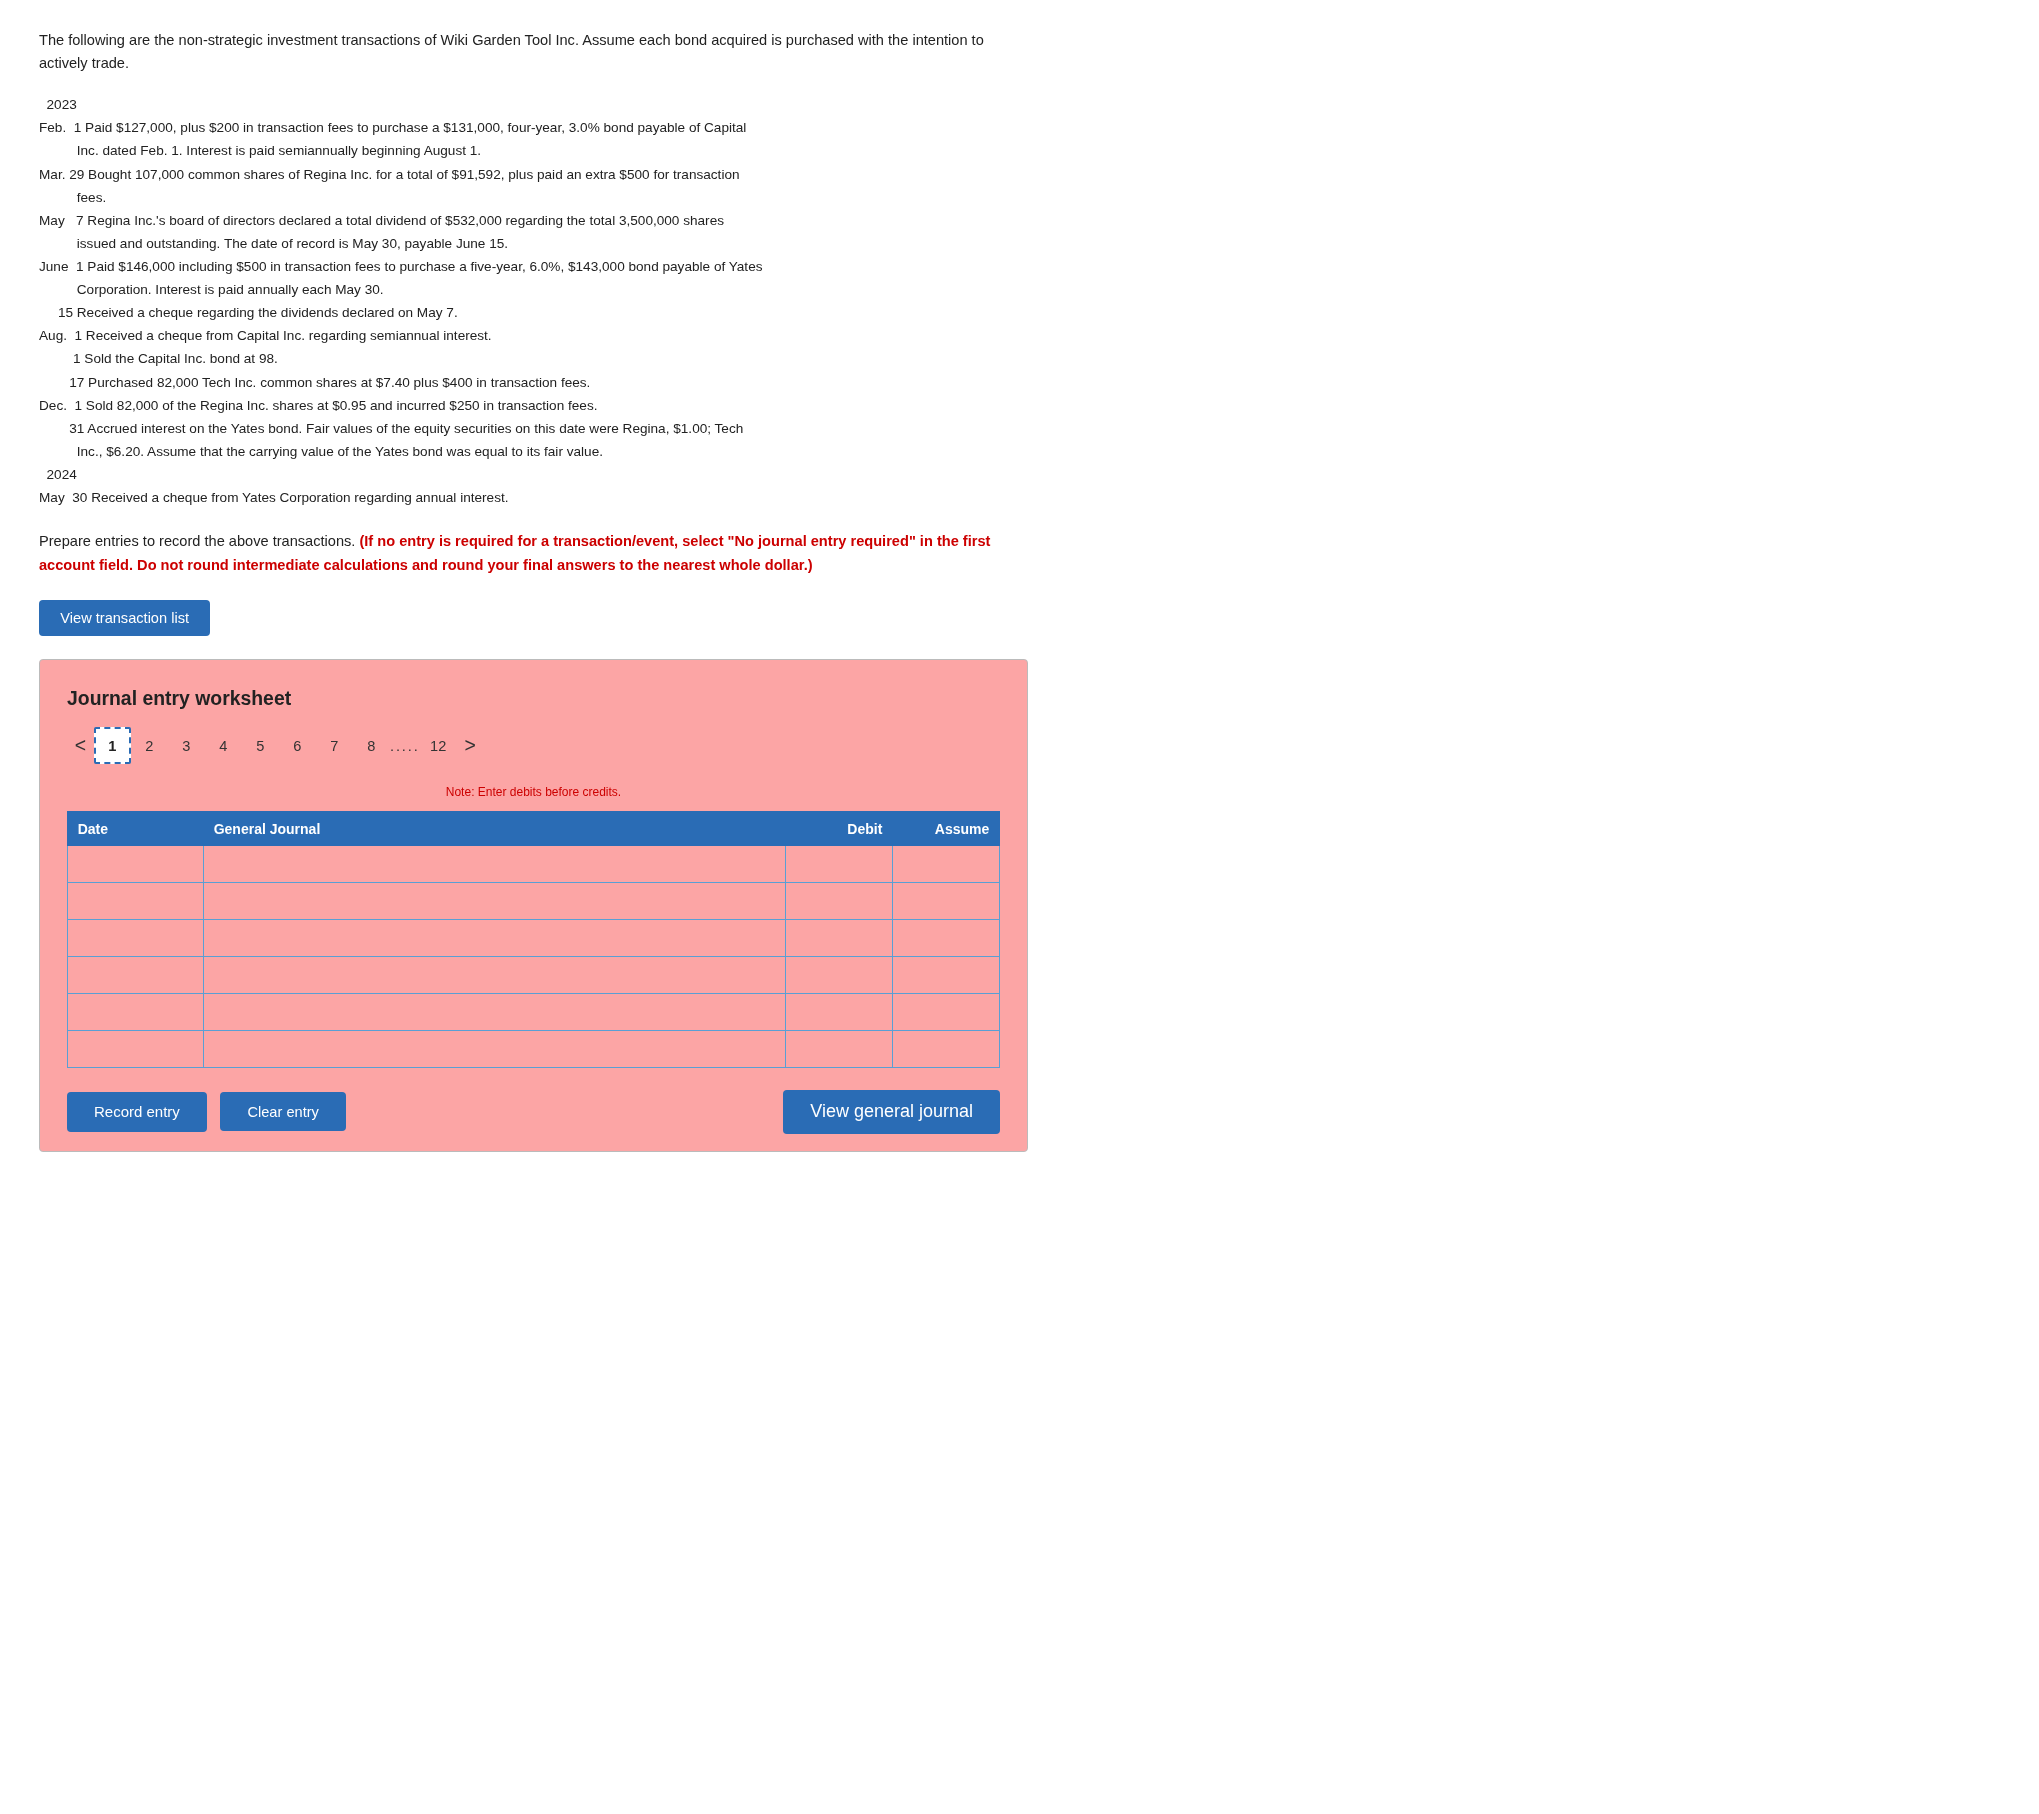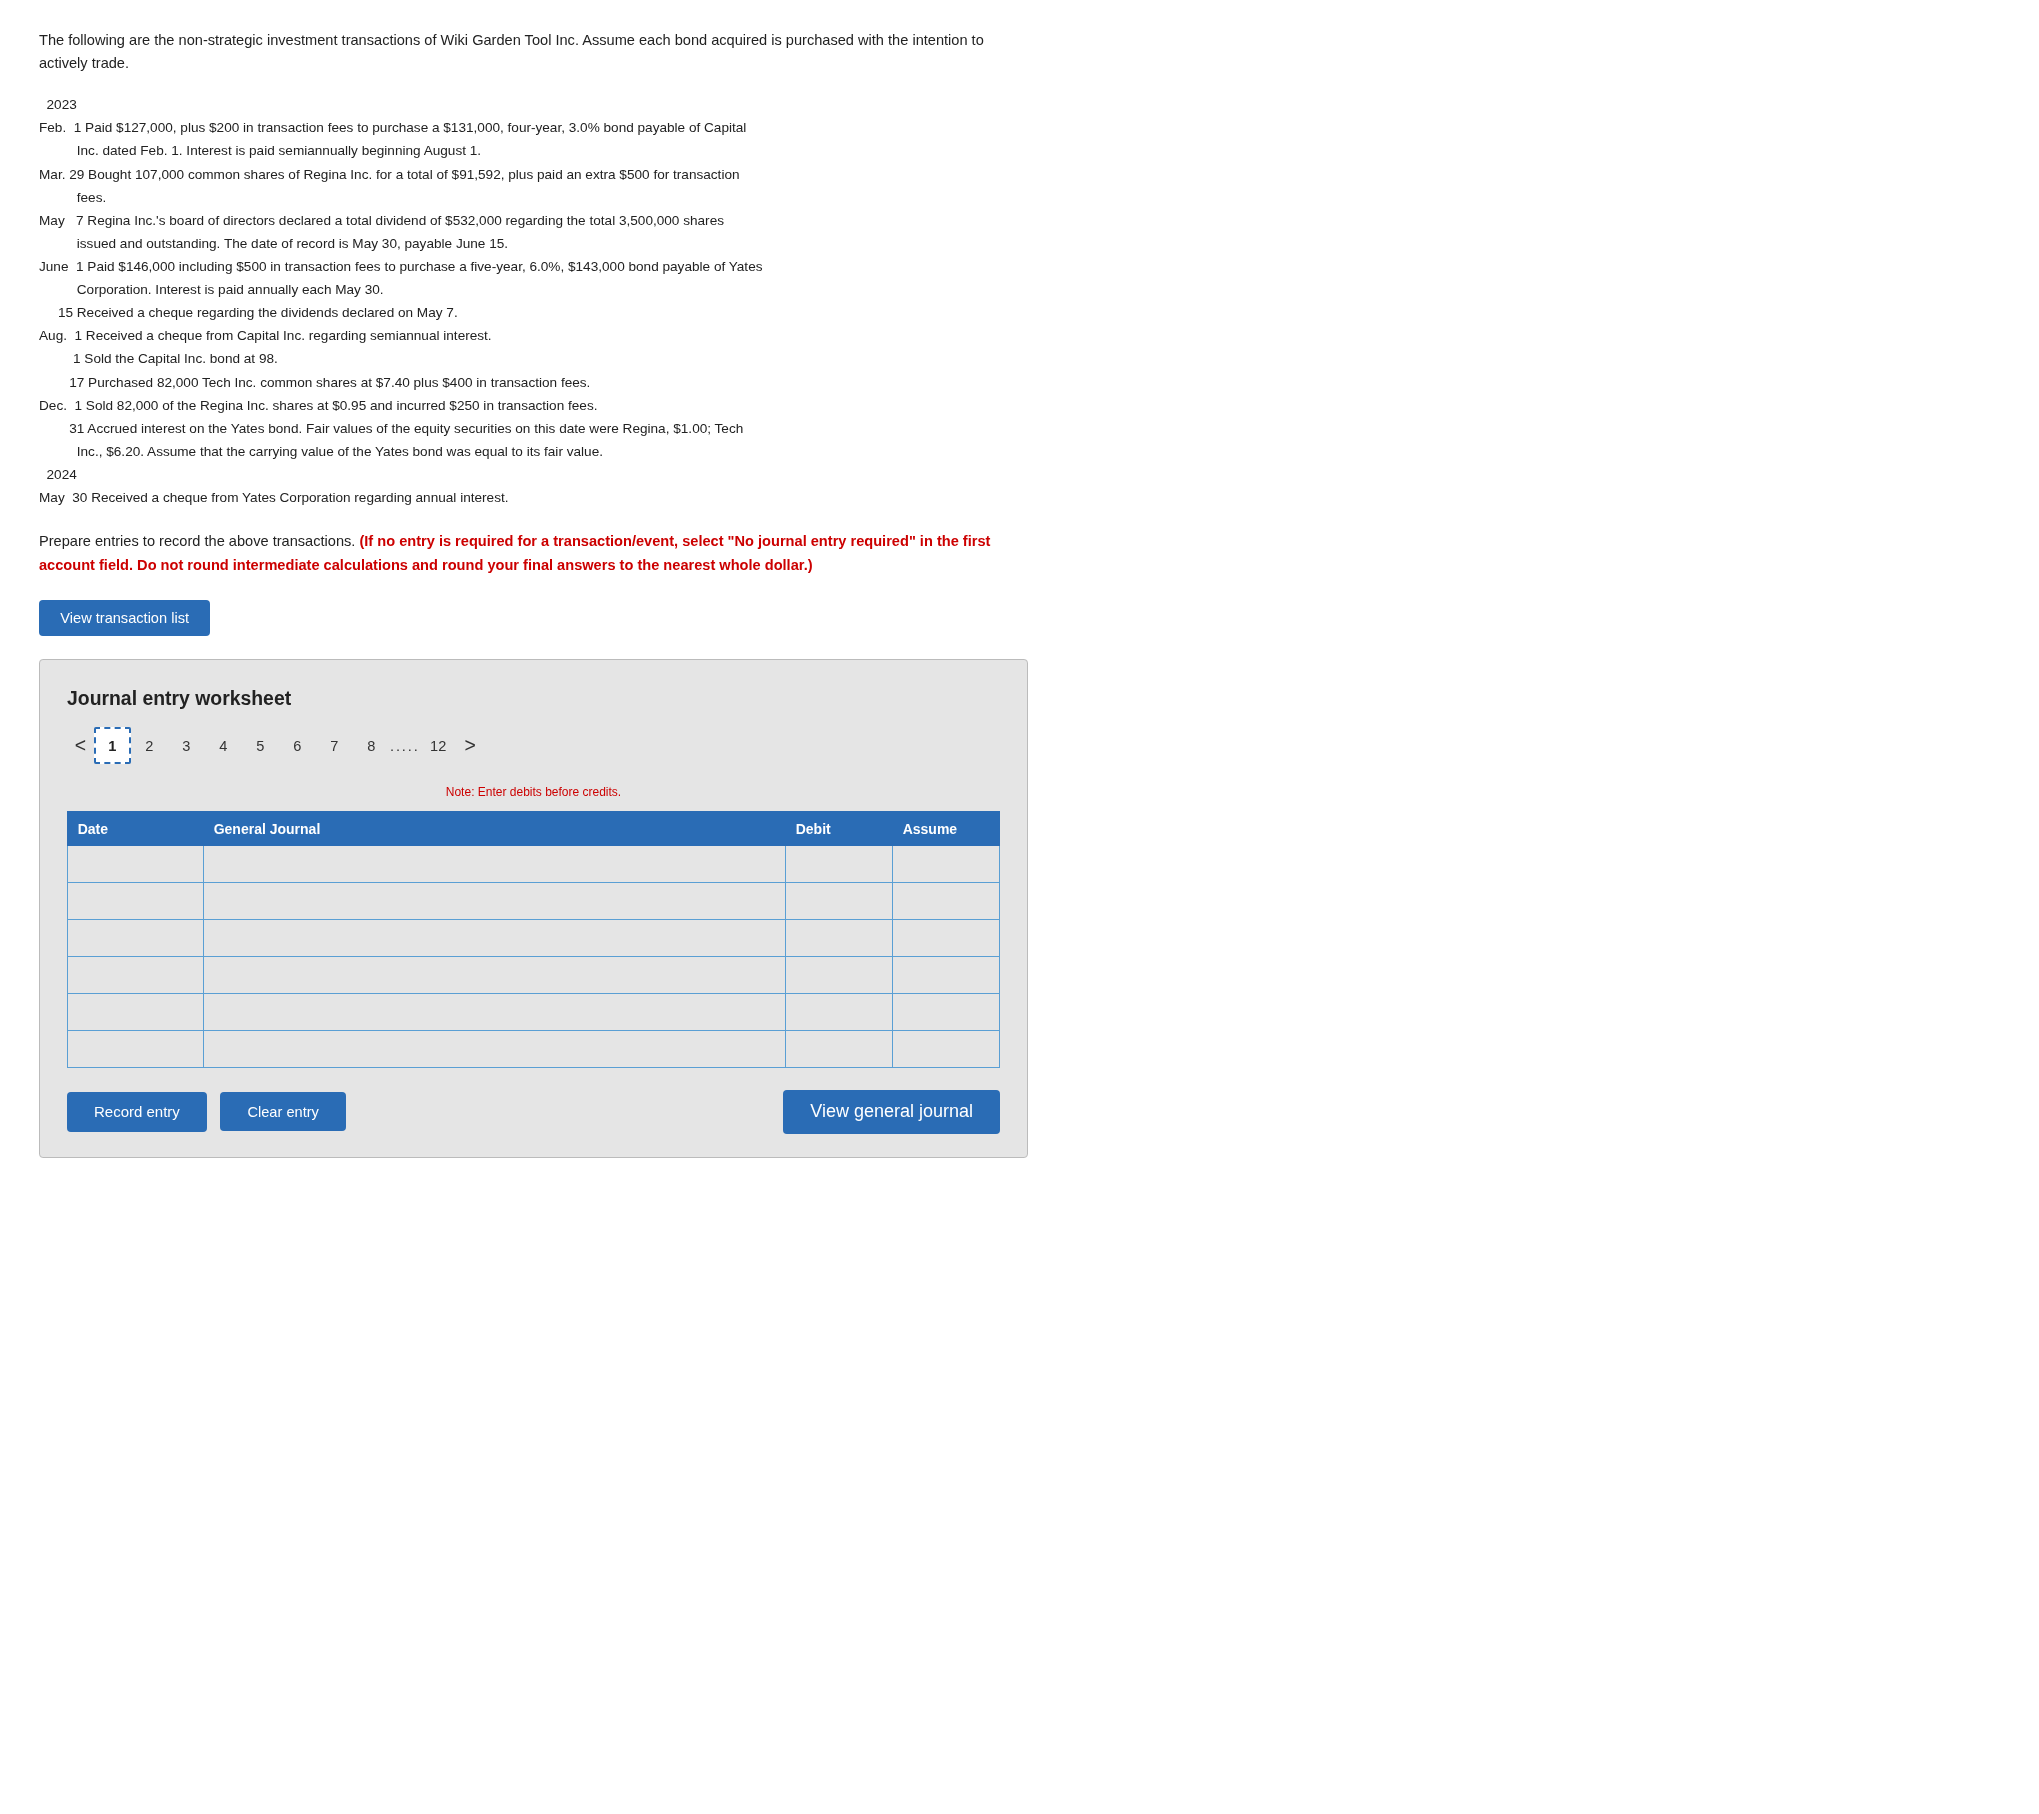--- a/index.html
+++ b/index.html
@@ -39,22 +39,22 @@
       border-radius: 3.9px;
       padding: 9.7px 21.3px;
       font-size: 14.6px;
       cursor: pointer;
       margin-bottom: 23px;
       font-weight: 500;
     }
     .worksheet-card {
       border: 1.5px solid #bbb;
       border-radius: 3.9px;
-      padding: 27px 27px 23px 27px;
-      background: #e5e5e5;
+      padding: 27px 27px 17px 27px;
+      background: #fca5a5;
     }
     .worksheet-title {
       font-size: 19.4px;
       font-weight: bold;
       margin-bottom: 17.5px;
     }
     .tabs-row {
       display: flex;
       align-items: center;
       gap: 0;
@@ -113,21 +113,21 @@
       border-collapse: collapse;
       margin-bottom: 21.3px;
     }
     .journal-table thead tr th {
       background: #2a6cb5;
       color: #fff;
       font-weight: 600;
       font-size: 14px;
       padding: 8.7px 9.7px;
       border: 1.5px solid #2a6cb5;
-      text-align: left;
+      text-align: right;
     }
     .journal-table thead tr th:first-child {
       text-align: left;
       width: 136px;
     }
     .journal-table thead tr th:nth-child(2) {
       text-align: left;
     }
     .journal-table thead tr th:nth-child(3),
     .journal-table thead tr th:nth-child(4) {

